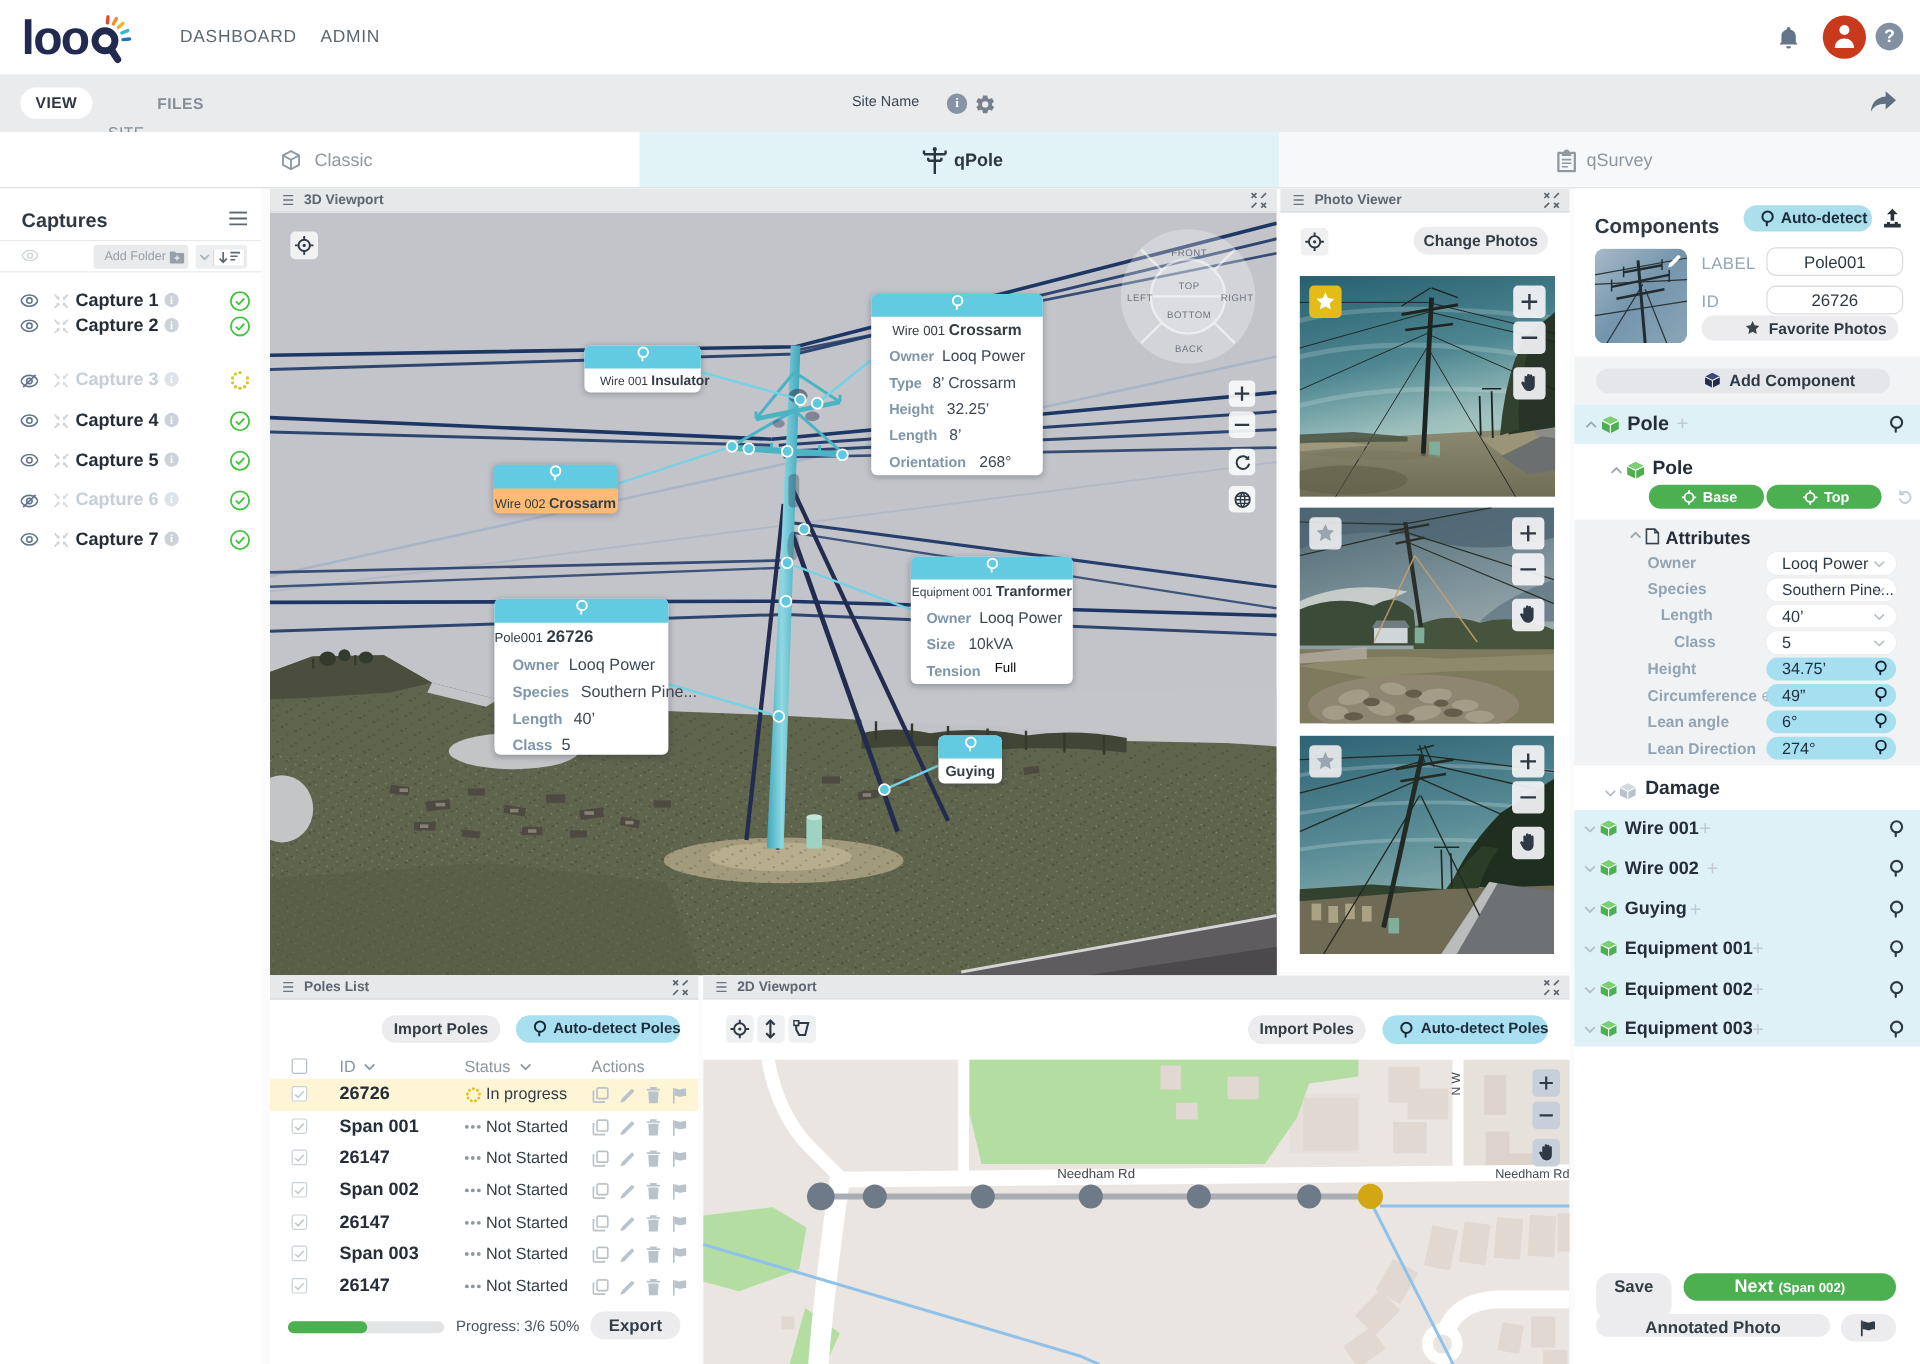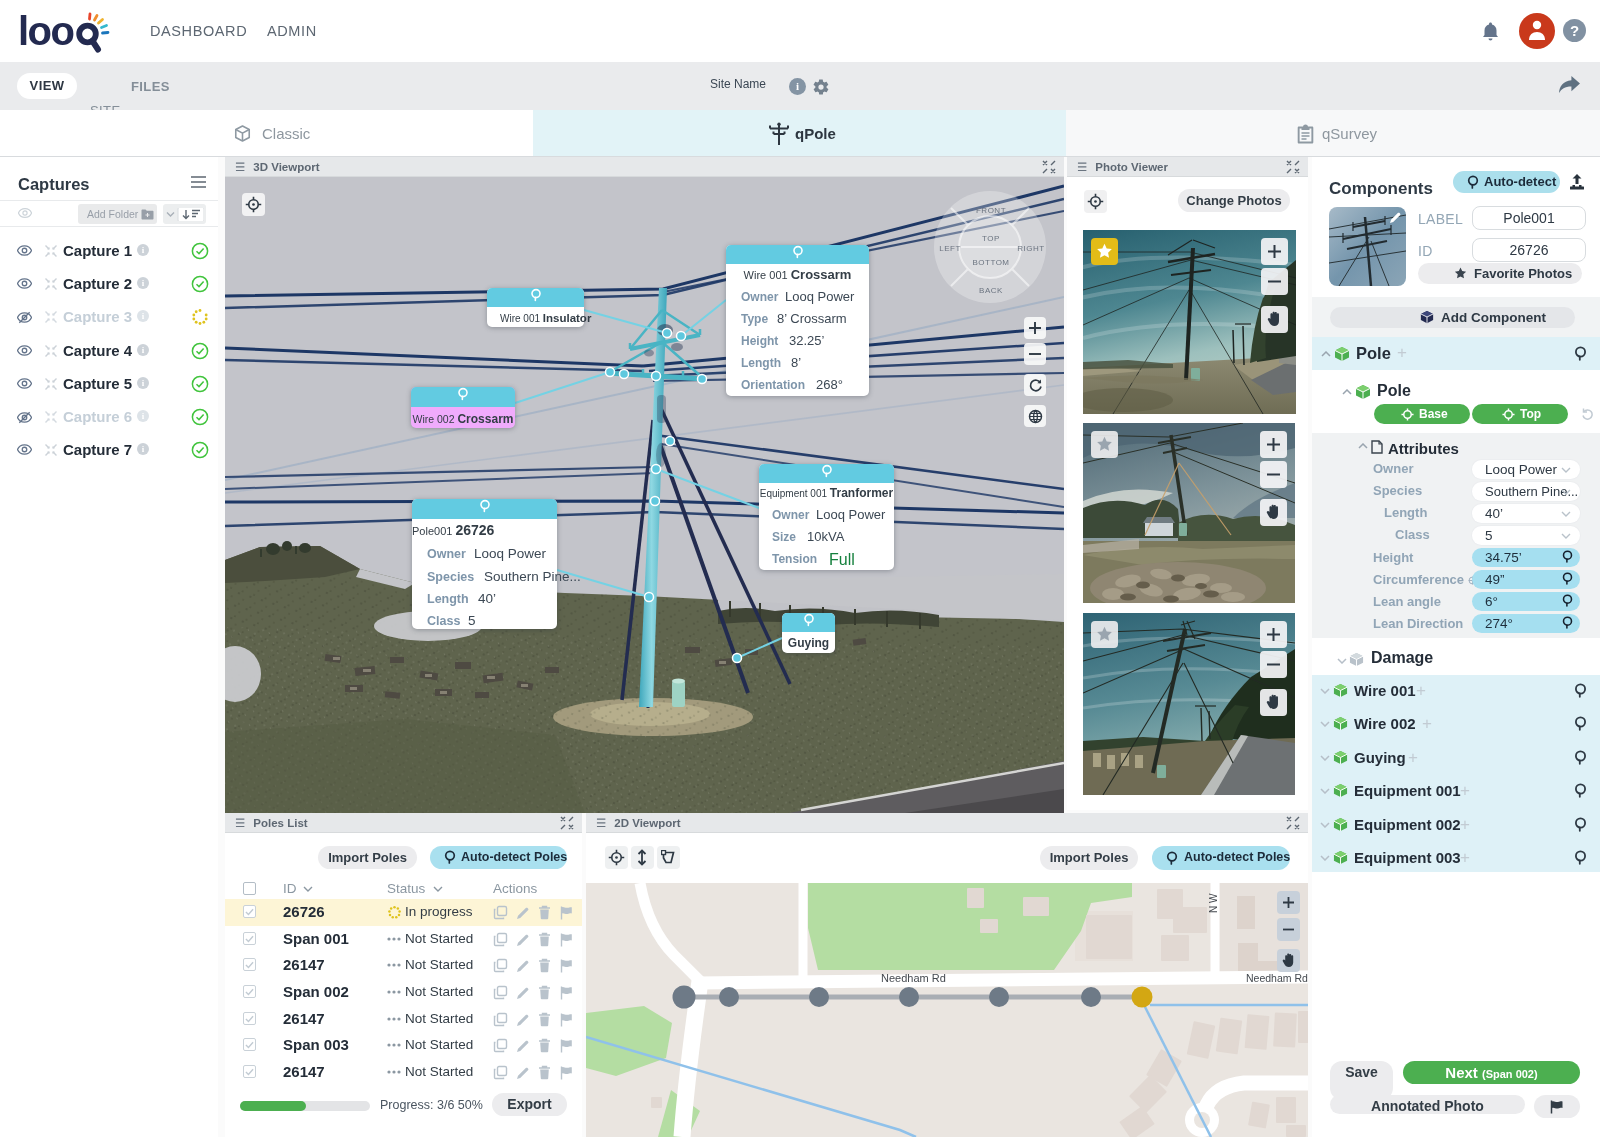--- a/index.html
+++ b/index.html
@@ -162,21 +162,21 @@
         </span>
       <span class="cap-name">Capture 1</span>
       <span class="cap-info" style="background:#ccd2d8;">i</span>
       <span class="cap-st">
           <svg width="18" height="18" viewBox="0 0 18 18">
             <circle cx="9" cy="9" r="7.6" fill="none" stroke="#41c43d" stroke-width="1.5"></circle>
             <path d="M5.5 9.2 L8 11.6 L12.6 6.6" fill="none" stroke="#41c43d" stroke-width="1.5"></path>
           </svg>
         </span>
     </div>
-    <div class="caprow" style="top:267px;padding-left:40px;">
+    <div class="caprow" style="top:255px;padding-left:40px;">
       <span class="cap-eye">
           <svg width="15" height="11" viewBox="0 0 16 11">
             <path d="M8 0.5 C11.5 0.5 14.3 2.5 15.5 5.5 C14.3 8.5 11.5 10.5 8 10.5 C4.5 10.5 1.7 8.5 0.5 5.5 C1.7 2.5 4.5 0.5 8 0.5 Z" fill="none" stroke="#64748b" stroke-width="1.4"></path>
             <circle cx="8" cy="5.5" r="2.4" fill="none" stroke="#64748b" stroke-width="1.4"></circle>
           </svg>
         </span>
       <span class="cap-drone">
           <svg width="14" height="14" viewBox="0 0 14 14">
             <g stroke="#ccd2d8" stroke-width="1.4" fill="none">
               <path d="M1.5 1.5 L5.2 5.2 M12.5 1.5 L8.8 5.2 M1.5 12.5 L5.2 8.8 M12.5 12.5 L8.8 8.8"></path>
@@ -547,21 +547,21 @@
             <path d="M7.5 1.5 C5 3.5 5 11.5 7.5 13.5 C10 11.5 10 3.5 7.5 1.5 Z M1.5 7.5 H13.5 M2.3 4.5 H12.7 M2.3 10.5 H12.7" stroke="#2e3944" stroke-width="1.2" fill="none"></path>
           </svg>
         </div>
         <div class="abs" style="left:262px;top:111px;width:97px;height:39px;background:#fff;border-radius:5px;box-shadow:0 1px 5px rgba(40,50,60,0.35);">
       <div style="position:absolute;left:0;top:0;width:100%;height:19px;background:#62cbe1;border-radius:5px 5px 0 0;text-align:center;line-height:17px;"><svg width="14" height="14" viewBox="0 0 15 15" style="display:inline-block">
               <circle cx="7.5" cy="6" r="4.3" fill="none" stroke="#fff" stroke-width="1.7"></circle>
               <path d="M6.8 10 L6.8 13.4" stroke="#fff" stroke-width="1.7" stroke-linecap="round"></path>
             </svg></div>
       <div style="position:absolute;left:0;top:24px;width:100%;text-align:center;font-size:10px;color:#333d46;white-space:nowrap;padding-left:13px;">Wire 001 <b style="font-size:11.5px;">Insulator</b></div>
         </div>
-        <div class="abs" style="left:186px;top:210px;width:104px;height:41px;background:#f0abfc;border-radius:5px;box-shadow:0 1px 5px rgba(40,50,60,0.35);">
+        <div class="abs" style="left:186px;top:210px;width:104px;height:41px;background:#fdba74;border-radius:5px;box-shadow:0 1px 5px rgba(40,50,60,0.35);">
       <div style="position:absolute;left:0;top:0;width:100%;height:20px;background:#62cbe1;border-radius:5px 5px 0 0;text-align:center;line-height:18px;"><svg width="14" height="14" viewBox="0 0 15 15" style="display:inline-block">
               <circle cx="7.5" cy="6" r="4.3" fill="none" stroke="#fff" stroke-width="1.7"></circle>
               <path d="M6.8 10 L6.8 13.4" stroke="#fff" stroke-width="1.7" stroke-linecap="round"></path>
             </svg></div>
       <div style="position:absolute;left:0;top:25px;width:100%;text-align:center;font-size:10.5px;color:#333d46;white-space:nowrap;">Wire 002 <b style="font-size:12px;">Crossarm</b></div>
         </div>
         <div class="abs" style="left:501px;top:68px;width:143px;height:151px;background:#fff;border-radius:5px;box-shadow:0 1px 5px rgba(40,50,60,0.35);">
       <div style="position:absolute;left:0;top:0;width:100%;height:19px;background:#62cbe1;border-radius:5px 5px 0 0;text-align:center;line-height:17px;"><svg width="14" height="14" viewBox="0 0 15 15" style="display:inline-block">
               <circle cx="7.5" cy="6" r="4.3" fill="none" stroke="#fff" stroke-width="1.7"></circle>
               <path d="M6.8 10 L6.8 13.4" stroke="#fff" stroke-width="1.7" stroke-linecap="round"></path>
@@ -597,21 +597,21 @@
       <div style="position:absolute;left:0;top:0;width:100%;height:19px;background:#62cbe1;border-radius:5px 5px 0 0;text-align:center;line-height:17px;"><svg width="14" height="14" viewBox="0 0 15 15" style="display:inline-block">
               <circle cx="7.5" cy="6" r="4.3" fill="none" stroke="#fff" stroke-width="1.7"></circle>
               <path d="M6.8 10 L6.8 13.4" stroke="#fff" stroke-width="1.7" stroke-linecap="round"></path>
             </svg></div>
       <div style="position:absolute;left:0;top:22px;width:100%;text-align:center;font-size:10px;color:#333d46;white-space:nowrap;">Equipment 001 <b style="font-size:12px;">Tranformer</b></div>
           <div style="position:absolute;left:13px;top:44px;font-size:12px;font-weight:bold;color:#7e95aa;white-space:nowrap;">Owner</div>
           <div style="position:absolute;left:57px;top:43px;font-size:13px;color:#3c4854;white-space:nowrap;">Looq Power</div>
           <div style="position:absolute;left:13px;top:66px;font-size:12px;font-weight:bold;color:#7e95aa;white-space:nowrap;">Size</div>
           <div style="position:absolute;left:48px;top:65px;font-size:13px;color:#3c4854;white-space:nowrap;">10kVA</div>
           <div style="position:absolute;left:13px;top:88px;font-size:12px;font-weight:bold;color:#7e95aa;white-space:nowrap;">Tension</div>
-          <div style="position:absolute;left:70px;top:87px;font-size:16px;color:#15803d;white-space:nowrap;">Full</div>
+          <div style="position:absolute;left:70px;top:87px;font-size:11px;color:#000000;white-space:nowrap;">Full</div>
         </div>
         <div class="abs" style="left:557px;top:436px;width:53px;height:40px;background:#fff;border-radius:5px;box-shadow:0 1px 5px rgba(40,50,60,0.35);">
       <div style="position:absolute;left:0;top:0;width:100%;height:19px;background:#62cbe1;border-radius:5px 5px 0 0;text-align:center;line-height:17px;"><svg width="14" height="14" viewBox="0 0 15 15" style="display:inline-block">
               <circle cx="7.5" cy="6" r="4.3" fill="none" stroke="#fff" stroke-width="1.7"></circle>
               <path d="M6.8 10 L6.8 13.4" stroke="#fff" stroke-width="1.7" stroke-linecap="round"></path>
             </svg></div>
       <div style="position:absolute;left:0;top:23px;width:100%;text-align:center;font-size:12px;font-weight:bold;color:#333d46;">Guying</div>
         </div>
       </div>
   </div>

